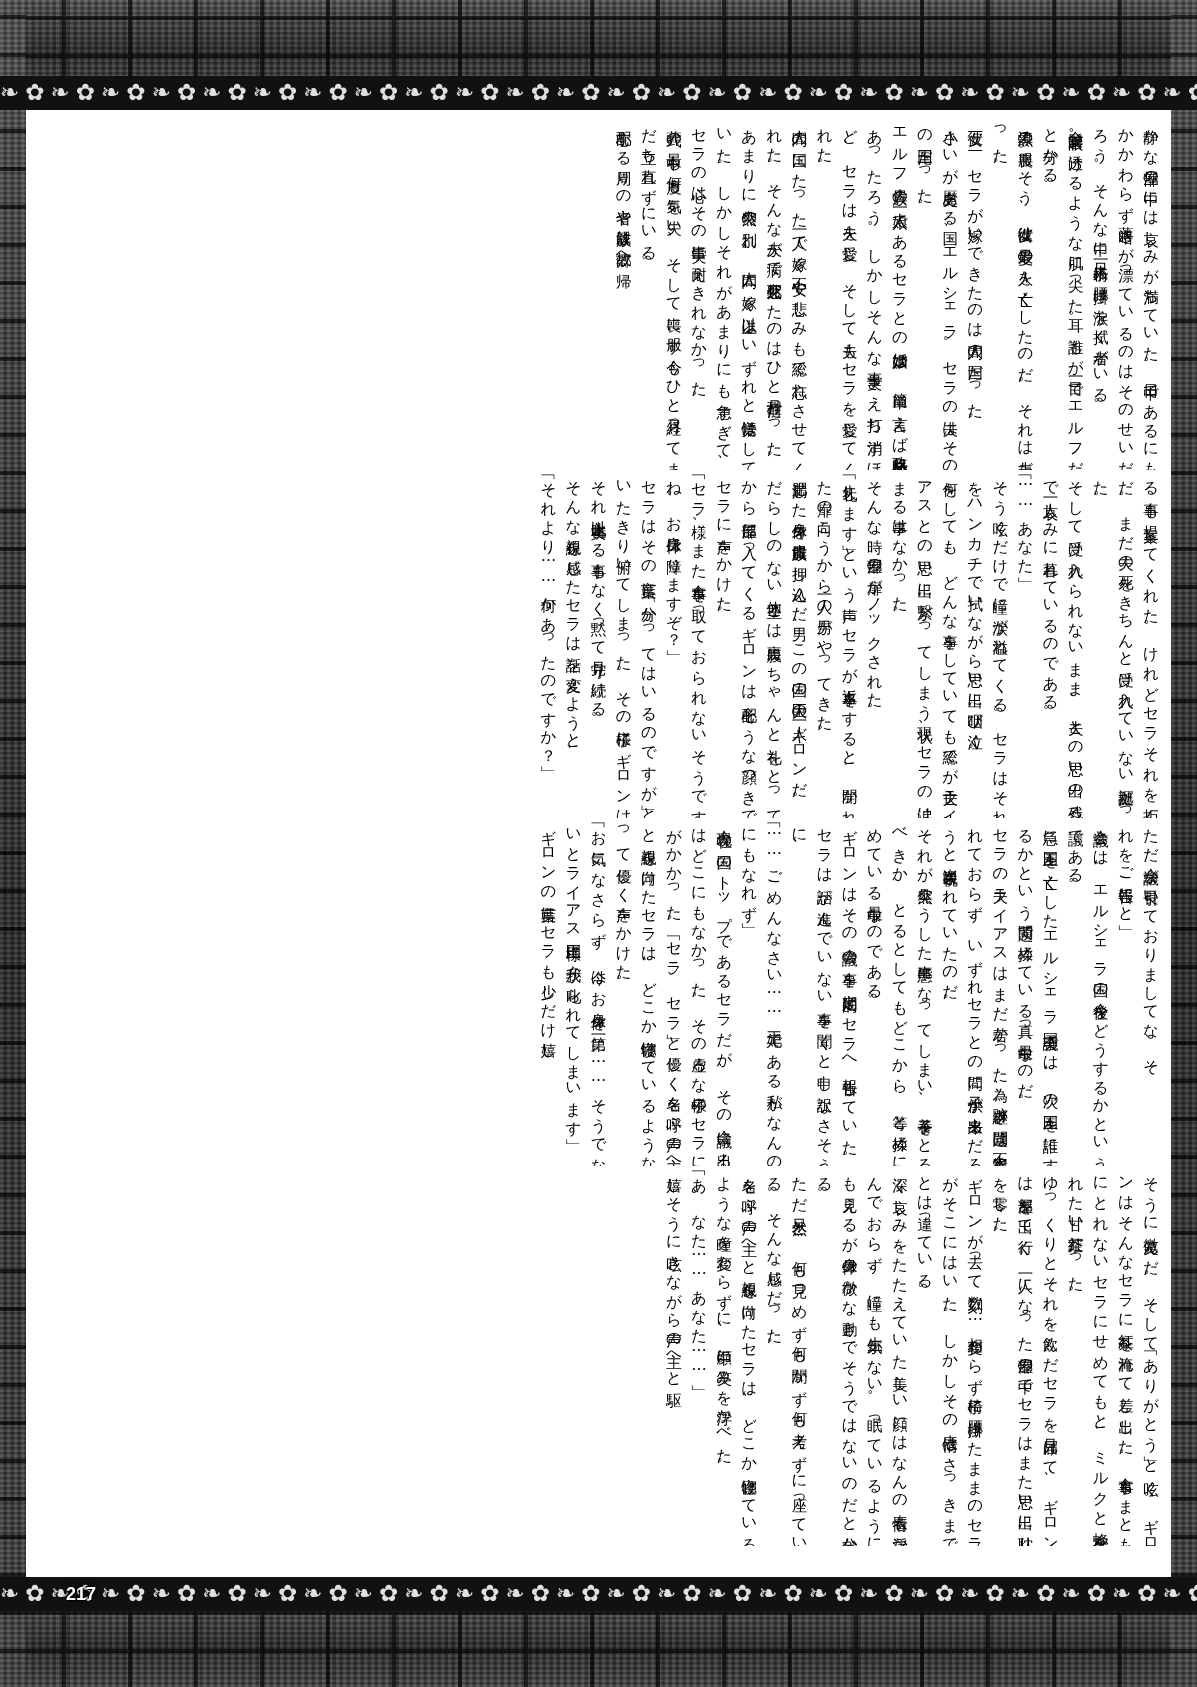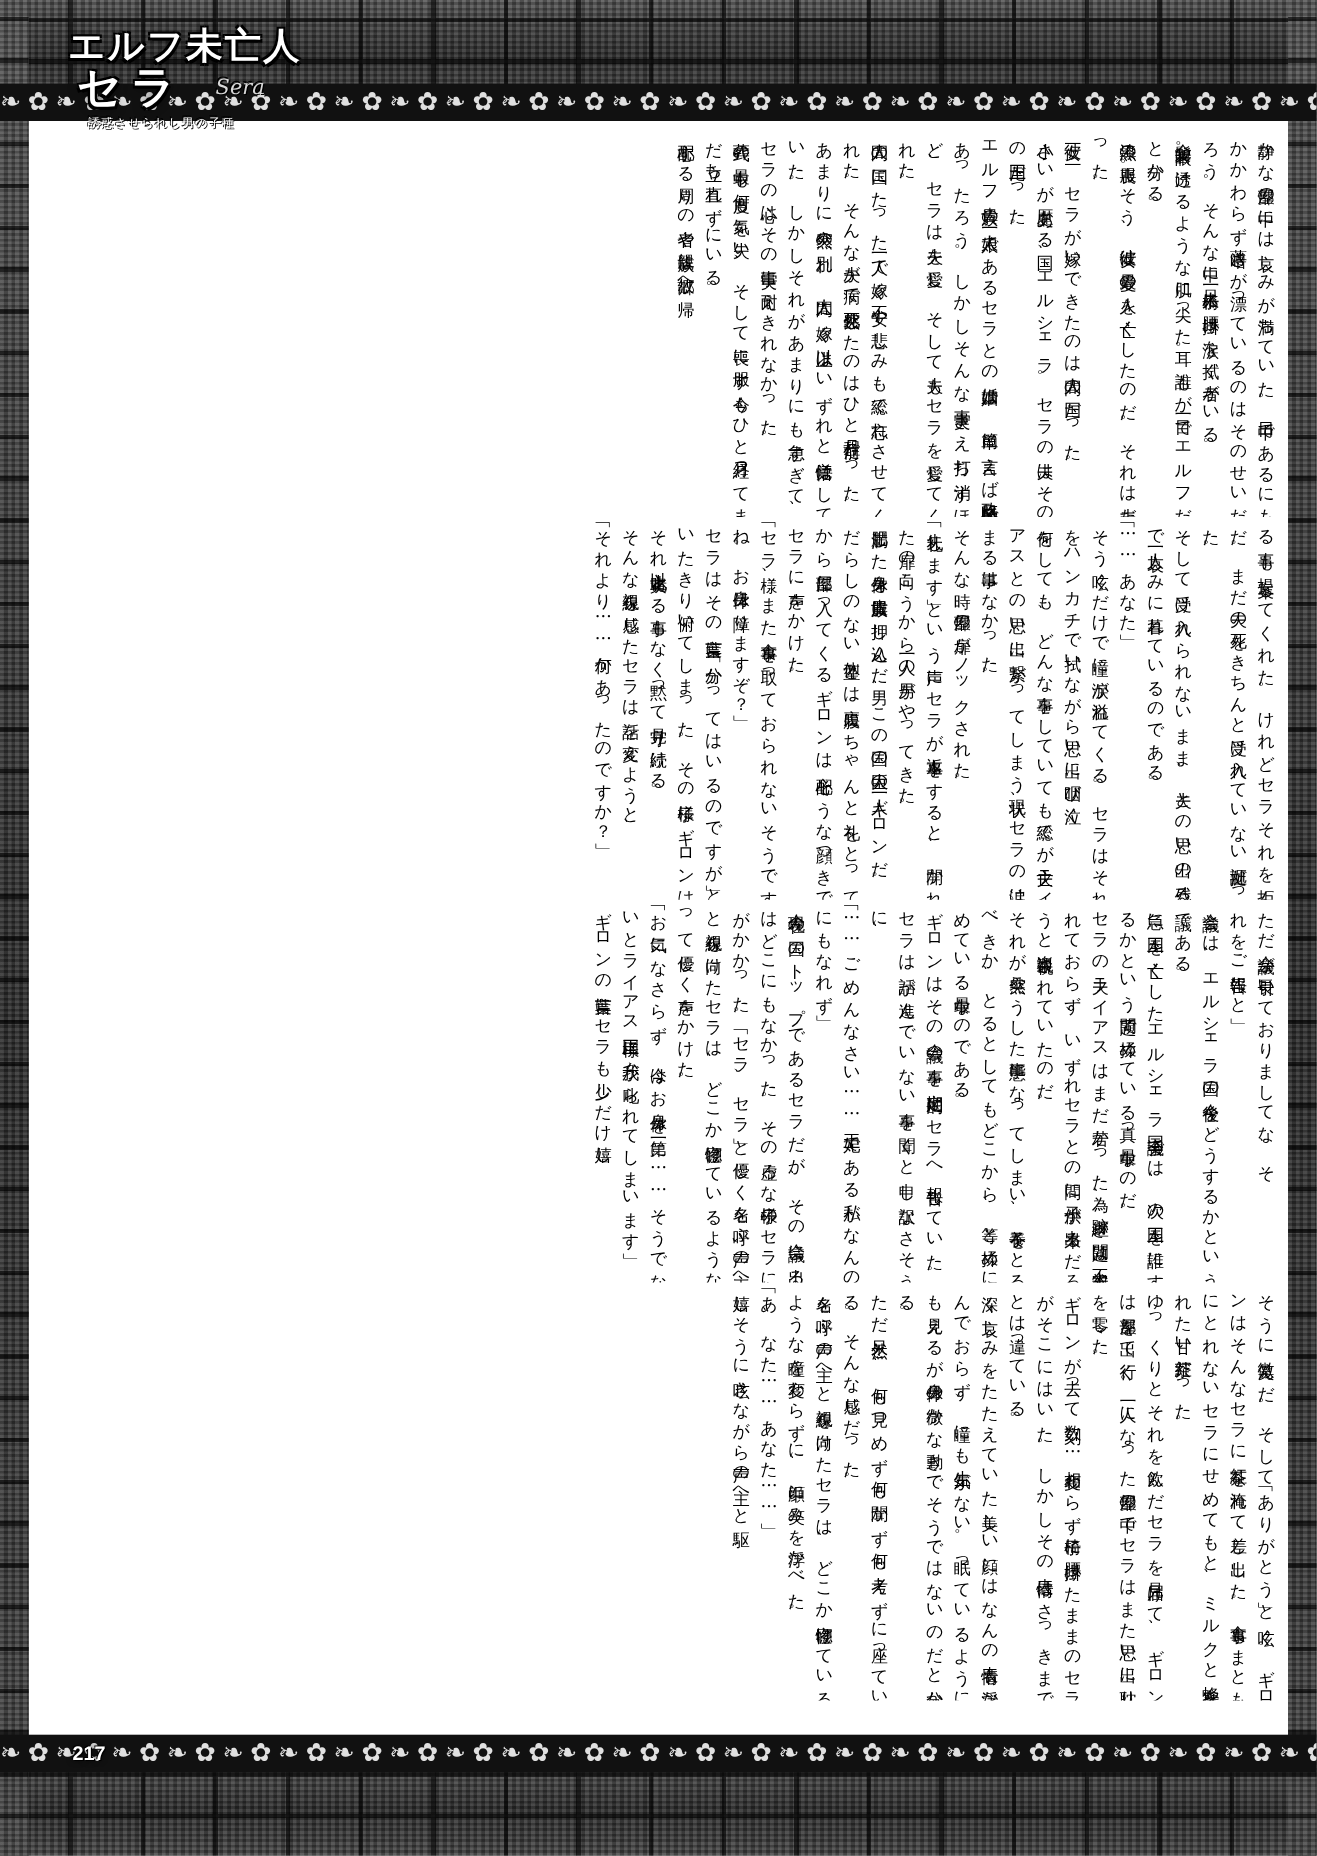--- a/index.html
+++ b/index.html
@@ -179,26 +179,20 @@
   <div class="stone-band" id="band-left"></div>
   <div class="stone-band" id="band-right"></div>
 
   <div class="ornament-band" id="ornament-top">
     <div class="scrolls">❧✿❧✿❧✿❧✿❧✿❧✿❧✿❧✿❧✿❧✿❧✿❧✿❧✿❧✿❧✿❧✿❧✿❧✿❧✿❧✿❧✿❧✿❧✿❧✿❧✿❧✿❧✿❧</div>
   </div>
   <div class="ornament-band" id="ornament-bottom">
     <div class="scrolls">❧✿❧✿❧✿❧✿❧✿❧✿❧✿❧✿❧✿❧✿❧✿❧✿❧✿❧✿❧✿❧✿❧✿❧✿❧✿❧✿❧✿❧✿❧✿❧✿❧✿❧✿❧✿❧</div>
   </div>
 
-  <div class="logo-block">
-    <div class="logo-main">エルフ未亡人</div>
-    <div class="logo-sub">セラ</div>
-    <div class="logo-script">Sera</div>
-    <div class="logo-tag">誘惑させられし男の子種</div>
-  </div>
 
   <div class="page-number">217</div>
 
   <div class="text-area">
     <div class="text-block" id="block-1">静かな部屋の中には哀しみが満ちていた。日中であるにもかかわらず薄暗さが漂っているのはそのせいだろう。そんな中に只一人椅子に腰掛け涙を拭く者がいる。
 金髪碧眼。透けるような肌に尖った耳。誰もが一目でエルフだと分かる。
 漆黒の喪服。そう、彼女は最愛の人を亡くしたのだ。それは夫だった。
 彼女——セラが嫁いできたのは人間の国だった。
 小さいが歴史ある国、エルシェラ。セラの夫はその国の国王だった。
 エルフ貴族の一人娘であるセラとの婚姻は、簡単に言えば政略目的であったろう。しかしそんな事実さえ打ち消すほど、セラは夫を愛し、そして夫もセラを愛してくれた。

